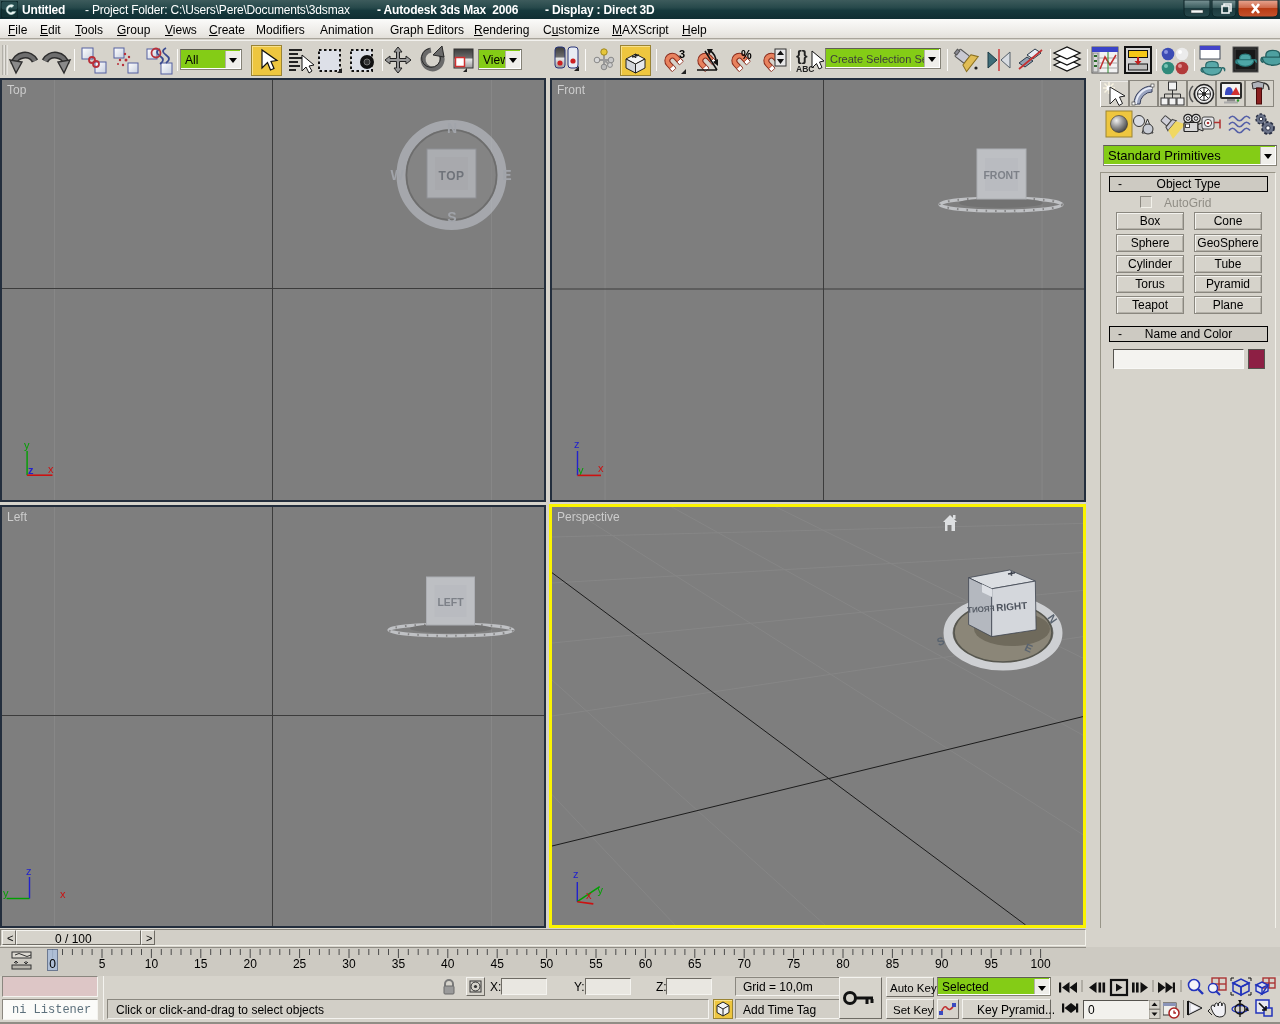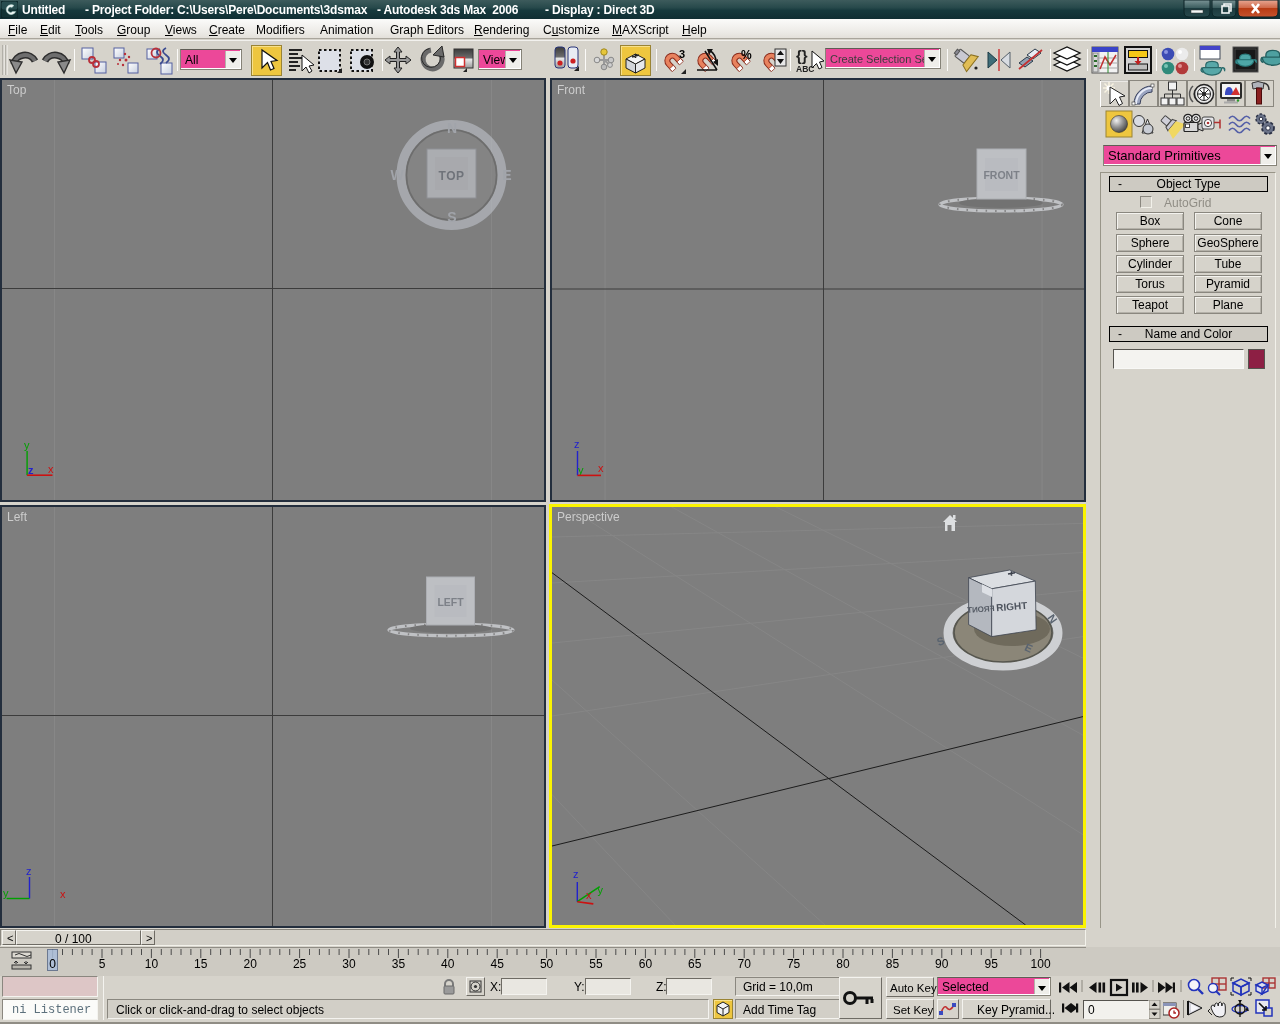--- a/index.html
+++ b/index.html
@@ -12,21 +12,21 @@
  color:#fff;font-size:12px;font-weight:bold;}
 #title .t{position:absolute;top:3px;white-space:pre;letter-spacing:-0.18px;}
 
 #menu{left:0;top:19px;width:1280px;height:20px;
  background:linear-gradient(#fbfbfa,#eceae6 70%,#e3e0da);border-bottom:1px solid #a9a59c;}
 #menu span{position:absolute;top:4px;font-size:12px;color:#000;}
 u{text-decoration:underline;}
 
 #tbar{left:0;top:40px;width:1280px;height:38px;background:#d6d3cb;border-top:1px solid #f2f1ee;}
 .sep{position:absolute;top:8px;width:1px;height:22px;background:#8f8c85;border-right:1px solid #fbfaf8;}
-.combo{position:absolute;height:21px;background:#ec4899;border:1px solid #868378;
+.combo{position:absolute;height:21px;background:#84cc16;border:1px solid #868378;
  border-top-color:#5f5d55;box-shadow:inset -1px -1px 0 #fff;font-size:12px;color:#000;}
 .combo .tx{position:absolute;left:4px;top:3px;white-space:nowrap;overflow:hidden;}
 .combo .ar{position:absolute;right:1px;top:1px;bottom:1px;width:15px;background:#efeeea;
  border-left:1px solid #b5b2aa;}
 .combo .ar:after{content:"";position:absolute;left:3px;top:7px;border:4px solid transparent;border-top:5px solid #000;}
 .ybtn{position:absolute;background:#eec63f;border:1px solid #9a8434;box-shadow:inset 1px 1px 0 #f8e08a;}
 
 #vp{left:0;top:78px;width:1086px;height:850px;background:#d6d3cb;}
 .view{position:absolute;background:#7e7e7e;border:2px solid #232e3d;}
 .vlabel{position:absolute;left:5px;top:3px;font-size:12px;color:#cccccc;}
@@ -48,21 +48,21 @@
 </style></head>
 <body>
 <div id="root">
   <div class="abs" id="title">
     <svg class="abs" style="left:1px;top:1px" width="17" height="17">
       <rect x="0" y="0" width="17" height="17" rx="2" fill="#123234" stroke="#0a2022"></rect>
       <rect x="0.5" y="0.5" width="16" height="8" rx="2" fill="#2e5456" opacity=".8"></rect>
       <path d="M13 4.5 a5 5 0 1 0 1.8 6 l-3.3 0 a2.6 2.6 0 1 1 -0.6 -4 z" fill="#eef6f4" stroke="#9ec4be" stroke-width=".5"></path>
     </svg>
     <span class="t" style="left:22px">Untitled</span>
-    <span class="t" style="left:85px;font-weight:bold">- Project Folder: C:\Users\Pere\Documents\3dsmax</span>
+    <span class="t" style="left:85px;font-weight:normal">- Project Folder: C:\Users\Pere\Documents\3dsmax</span>
     <span class="t" style="left:377px">- Autodesk 3ds Max  2006</span>
     <span class="t" style="left:545px">- Display : Direct 3D</span>
     <svg class="abs" style="left:1183px;top:0" width="97" height="18">
       <defs>
         <linearGradient id="wb" x1="0" y1="0" x2="0" y2="1">
           <stop offset="0" stop-color="#7b9496"></stop>
             <stop offset=".45" stop-color="#3d5e60"></stop>
           <stop offset=".5" stop-color="#1d3c40"></stop>
             <stop offset="1" stop-color="#27484c"></stop>
         </linearGradient>

